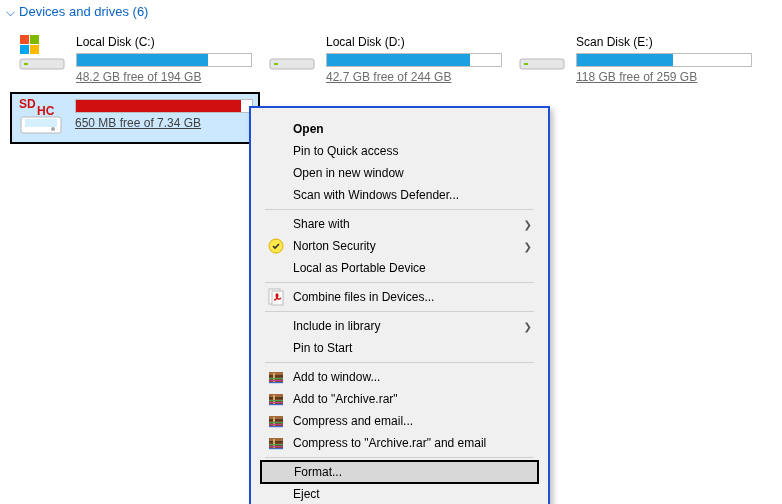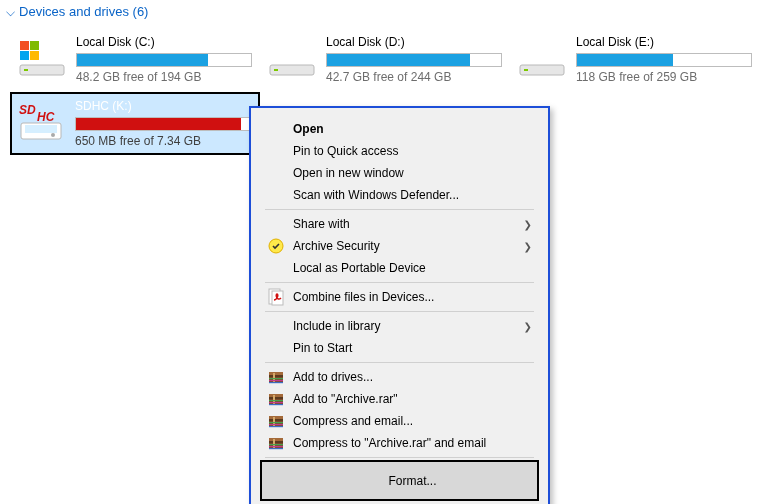--- a/index.html
+++ b/index.html
@@ -23,53 +23,52 @@
   }
   .section-header .chev { margin-right: 4px; font-size: 12px; }
   .drives-row {
     display: flex;
     flex-wrap: wrap;
     padding-left: 10px;
   }
   .drive-tile {
     width: 250px;
     display: flex;
-    align-items: center;
+    align-items: flex-start;
     padding: 4px 6px 6px 6px;
     border: 2px solid transparent;
   }
   .drive-tile.selected {
     background: #cce8ff;
     border: 2px solid #000;
     padding: 3px 5px 5px 5px;
   }
   .drive-icon {
     width: 48px;
     height: 40px;
     margin-right: 10px;
     flex-shrink: 0;
-    font-style: italic;
   }
   .drive-info { flex: 1; padding-top: 2px; }
   .drive-label { color: #000; margin-bottom: 4px; }
   .drive-tile.selected .drive-label { color: #fff; }
   .capacity-bar {
     height: 14px;
     border: 1px solid #bdbdbd;
     background: #fff;
     position: relative;
     margin-bottom: 3px;
   }
   .capacity-fill {
     position: absolute;
     left: 0; top: 0; bottom: 0;
     background: #1ba1e2;
   }
   .capacity-fill.red { background: #d01010; }
-  .drive-free { color: #6d6d6d; font-size: 12px; }
+  .drive-free { color: #6d6d6d; font-size: 12px; text-decoration: underline; }
   .drive-tile.selected .drive-free { color: #404040; }
 
   
   .icon-localdisk svg { width: 48px; height: 40px; }
 
   
   .context-menu {
     position: absolute;
     left: 249px;
     top: 106px;
@@ -85,22 +84,21 @@
     align-items: center;
     height: 22px;
     padding: 0 6px 0 6px;
     position: relative;
     color: #000;
   }
   .cm-item.highlight {
     background: #d8d8d8;
     border: 2px solid #000;
     margin: -1px;
-    height: 41px;
-    text-align: center;
+    height: 24px;
   }
   .cm-icon {
     width: 18px;
     height: 18px;
     margin-right: 8px;
     flex-shrink: 0;
     display: flex;
     align-items: center;
     justify-content: center;
   }
@@ -158,37 +156,36 @@
         </div>
         <div class="drive-free">42.7 GB free of 244 GB</div>
       </div>
     </div>
     <div class="drive-tile">
       <div class="drive-icon icon-localdisk"><svg viewBox="0 0 48 40">
       <rect x="2" y="26" width="44" height="10" rx="2" fill="#e6e6e6" stroke="#b8b8b8"></rect>
       <rect x="6" y="30" width="4" height="2" fill="#7cc900"></rect>
     </svg></div>
       <div class="drive-info">
-        <div class="drive-label">Local Disk (E:)</div>
+        <div class="drive-label">Scan Disk (E:)</div>
         <div class="capacity-bar">
           <div class="capacity-fill" style="width: 55%;"></div>
         </div>
         <div class="drive-free">118 GB free of 259 GB</div>
       </div>
     </div>
     <div class="drive-tile selected">
       <div class="drive-icon icon-localdisk"><svg viewBox="0 0 48 40">
       <rect x="4" y="20" width="40" height="16" rx="2" fill="#fff" stroke="#b8b8b8"></rect>
       <rect x="8" y="22" width="32" height="8" fill="#d6efff"></rect>
       <circle cx="36" cy="32" r="2" fill="#aaa"></circle>
       <text x="2" y="11" font-size="12" font-weight="700" fill="#d01010" font-family="Arial">SD</text>
       <text x="20" y="18" font-size="12" font-weight="700" fill="#d01010" font-family="Arial">HC</text>
     </svg></div>
       <div class="drive-info">
-        <div class="drive-label">SDHC (K:)</div>
         <div class="capacity-bar">
           <div class="capacity-fill red" style="width: 94%;"></div>
         </div>
         <div class="drive-free">650 MB free of 7.34 GB</div>
       </div>
     </div>
   </div>
 
 <div class="context-menu" id="context-menu">
     <div class="cm-item">
@@ -213,21 +210,21 @@
       <span class="cm-label">Share with</span>
       <span class="cm-arrow">❯</span>
     </div>
     <div class="cm-item">
       <span class="cm-icon">
         <svg viewBox="0 0 18 18">
           <circle cx="9" cy="9" r="7" fill="#ffe94a" stroke="#e0b000"></circle>
           <path d="M6 9l2 2 4-4" stroke="#333" stroke-width="1.6" fill="none"></path>
         </svg>
       </span>
-      <span class="cm-label">Archive Security</span>
+      <span class="cm-label">Norton Security</span>
       <span class="cm-arrow">❯</span>
     </div>
     <div class="cm-item">
       <span class="cm-spacer"></span>
       <span class="cm-label">Local as Portable Device</span>
     </div>
     <div class="cm-sep"></div>
     <div class="cm-item">
       <span class="cm-icon">
         <svg viewBox="0 0 18 18">
@@ -254,21 +251,21 @@
         <svg viewBox="0 0 18 18">
       <rect x="2" y="7" width="14" height="8" fill="#7a4a2b"></rect>
       <rect x="2" y="7" width="14" height="2" fill="#5c3a1e"></rect>
       <rect x="2" y="4" width="14" height="3" fill="#a46a3a"></rect>
       <rect x="6" y="5" width="2" height="9" fill="#d4a96a"></rect>
       <rect x="2" y="10" width="14" height="1.2" fill="#4aa050"></rect>
       <rect x="2" y="12" width="14" height="1.2" fill="#c23a8a"></rect>
       <rect x="2" y="14" width="14" height="1.2" fill="#3a6ec2"></rect>
     </svg>
       </span>
-      <span class="cm-label">Add to drives...</span>
+      <span class="cm-label">Add to window...</span>
     </div>
     <div class="cm-item">
       <span class="cm-icon">
         <svg viewBox="0 0 18 18">
       <rect x="2" y="7" width="14" height="8" fill="#7a4a2b"></rect>
       <rect x="2" y="7" width="14" height="2" fill="#5c3a1e"></rect>
       <rect x="2" y="4" width="14" height="3" fill="#a46a3a"></rect>
       <rect x="6" y="5" width="2" height="9" fill="#d4a96a"></rect>
       <rect x="2" y="10" width="14" height="1.2" fill="#4aa050"></rect>
       <rect x="2" y="12" width="14" height="1.2" fill="#c23a8a"></rect>

